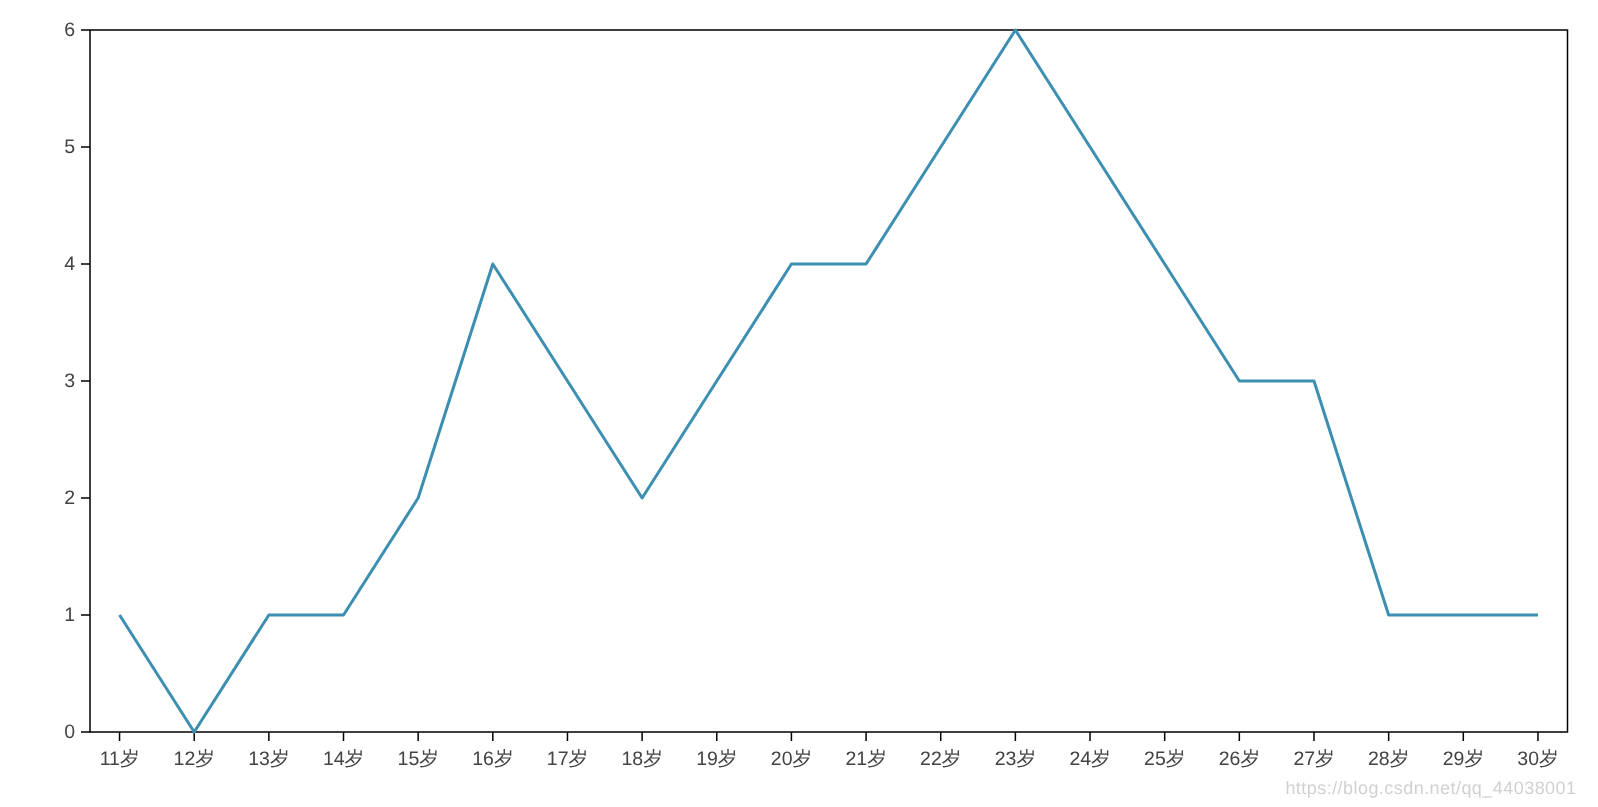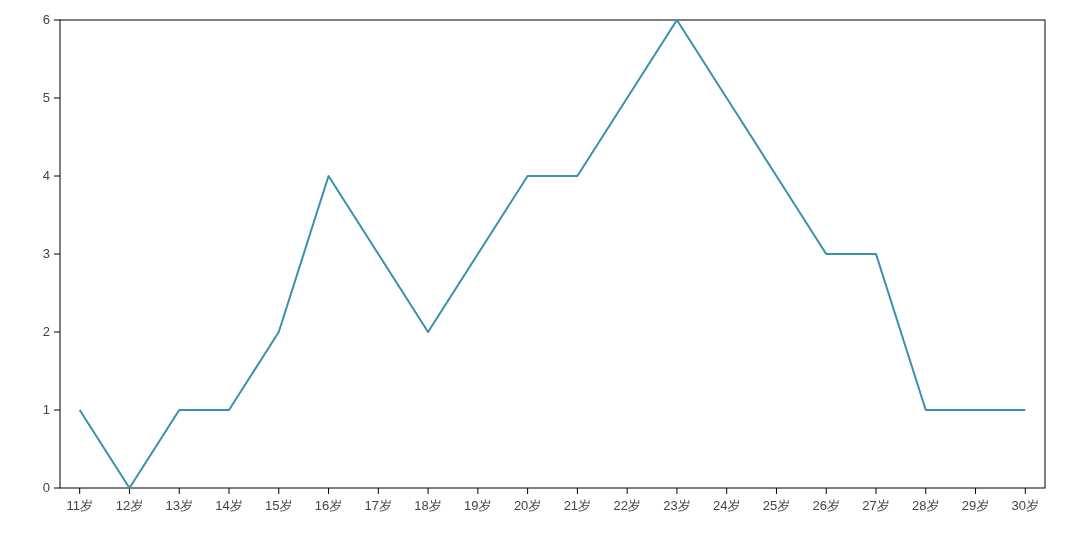--- a/index.html
+++ b/index.html
@@ -90,13 +90,14 @@
       <line x1="875.9947368421053" y1="488" x2="875.9947368421053" y2="494" stroke="#000000" stroke-width="1"></line>
       <text x="875.9947368421053" y="510" text-anchor="middle" class="axis-text">27岁</text>
       <line x1="925.7631578947369" y1="488" x2="925.7631578947369" y2="494" stroke="#000000" stroke-width="1"></line>
       <text x="925.7631578947369" y="510" text-anchor="middle" class="axis-text">28岁</text>
       <line x1="975.5315789473684" y1="488" x2="975.5315789473684" y2="494" stroke="#000000" stroke-width="1"></line>
       <text x="975.5315789473684" y="510" text-anchor="middle" class="axis-text">29岁</text>
       <line x1="1025.3" y1="488" x2="1025.3" y2="494" stroke="#000000" stroke-width="1"></line>
       <text x="1025.3" y="510" text-anchor="middle" class="axis-text">30岁</text>
       <path d="M79.70 410.00 L129.47 488.00 L179.24 410.00 L229.01 410.00 L278.77 332.00 L328.54 176.00 L378.31 254.00 L428.08 332.00 L477.85 254.00 L527.62 176.00 L577.38 176.00 L627.15 98.00 L676.92 20.00 L726.69 98.00 L776.46 176.00 L826.23 254.00 L875.99 254.00 L925.76 410.00 L975.53 410.00 L1025.30 410.00 " fill="none" stroke="#3c8fb0" stroke-width="2" stroke-linejoin="round"></path>
     </svg>
+  <div class="watermark">https://blog.csdn.net/qq_44038001</div>
 </div>
 
 </body></html>

